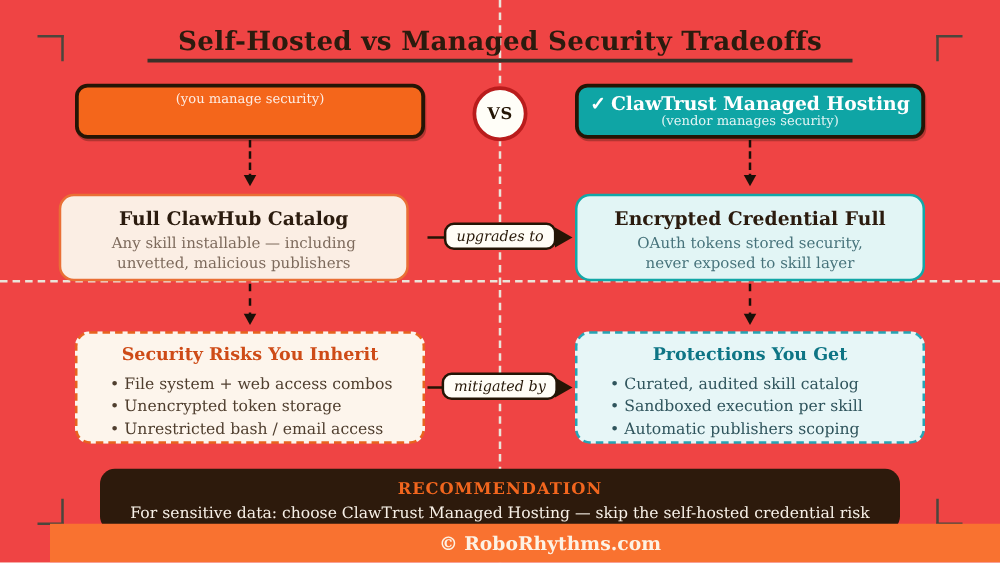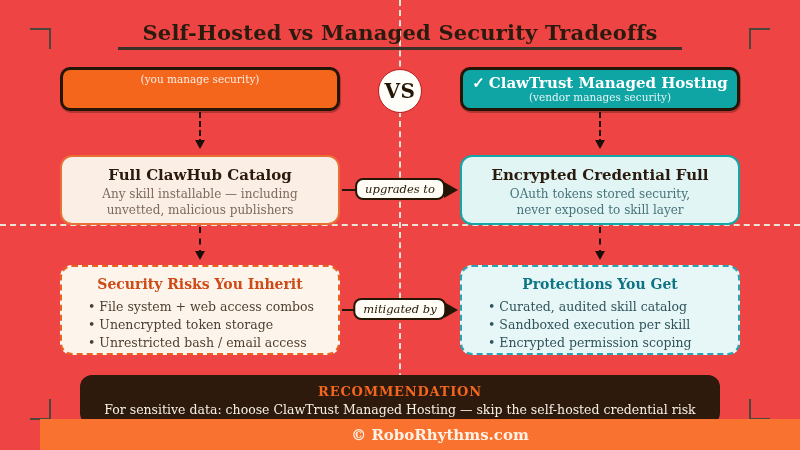--- a/index.html
+++ b/index.html
@@ -26,27 +26,27 @@
   .hdr { position:absolute; top:67px; width:280px; height:44px; border:3px solid #241505;
          border-radius:10px; color:#ffffff; text-align:center; padding-top:4px;
          box-shadow:1px 2px 0 rgba(36,21,5,0.3); z-index:2; }
   .hdr.left  { left:60px;  background:#f4661b; }
   .hdr.right { left:460px; background:#0fa5a5; }
   .hdr .t { font-size:15px; font-weight:bold; line-height:1.2; }
   .hdr .t .ic { margin-right:4px; }
   .hdr .s { font-size:10.5px; color:rgba(255,255,255,0.88); line-height:1.1; }
 
   .vs { position:absolute; left:378px; top:69px; width:44px; height:44px; border-radius:50%;
-        background:#fffef8; border:1px solid #b91c1c; display:flex; align-items:center;
-        justify-content:center; font-weight:bold; font-size:20px; color:#241505; letter-spacing:0.5px; z-index:2; }
+        background:#fffef8; border:3px solid #b91c1c; display:flex; align-items:center;
+        justify-content:center; font-weight:bold; font-size:13px; color:#241505; letter-spacing:0.5px; z-index:2; }
 
   
   .feat { position:absolute; top:155px; width:280px; height:70px; border-radius:12px;
           text-align:center; padding-top:9px; z-index:2; }
-  .feat.left  { left:60px;  background:#fbeee4; border:2.5px solid #e96f35; }
+  .feat.left  { left:47px;  background:#fbeee4; border:2.5px solid #e96f35; }
   .feat.right { left:460px; background:#e2f5f5; border:2.5px solid #13a7a7; }
   .feat .t { font-size:15px; font-weight:bold; color:#2b1b0e; margin-bottom:3px; }
   .feat .b { font-size:12px; line-height:1.3; margin:0 auto; }
   .feat.left  .b { color:#7d6a5c; max-width:212px; }
   .feat.right .b { color:#47737b; max-width:205px; }
 
   
   .det { position:absolute; top:265px; width:280px; height:90px; border-radius:12px;
          padding-top:9px; z-index:2; }
   .det.left  { left:60px;  background:#fdf5ec; border:2px dashed #e8631f; }
@@ -157,21 +157,21 @@
     <div class="line"></div>
     <div class="head"></div>
     <div class="pill">mitigated by</div>
   </div>
 
   <div class="det right">
     <div class="t">Protections You Get</div>
     <ul>
       <li>Curated, audited skill catalog</li>
       <li>Sandboxed execution per skill</li>
-      <li>Encrypted permission scoping</li>
+      <li>Automatic publishers scoping</li>
     </ul>
   </div>
 
   <div class="rec">
     <div class="t">RECOMMENDATION</div>
     <div class="b">For sensitive data: choose ClawTrust Managed Hosting — skip the self-hosted credential risk entirely.</div>
   </div>
 
   <div class="footer">
     <span>© RoboRhythms.com</span>

